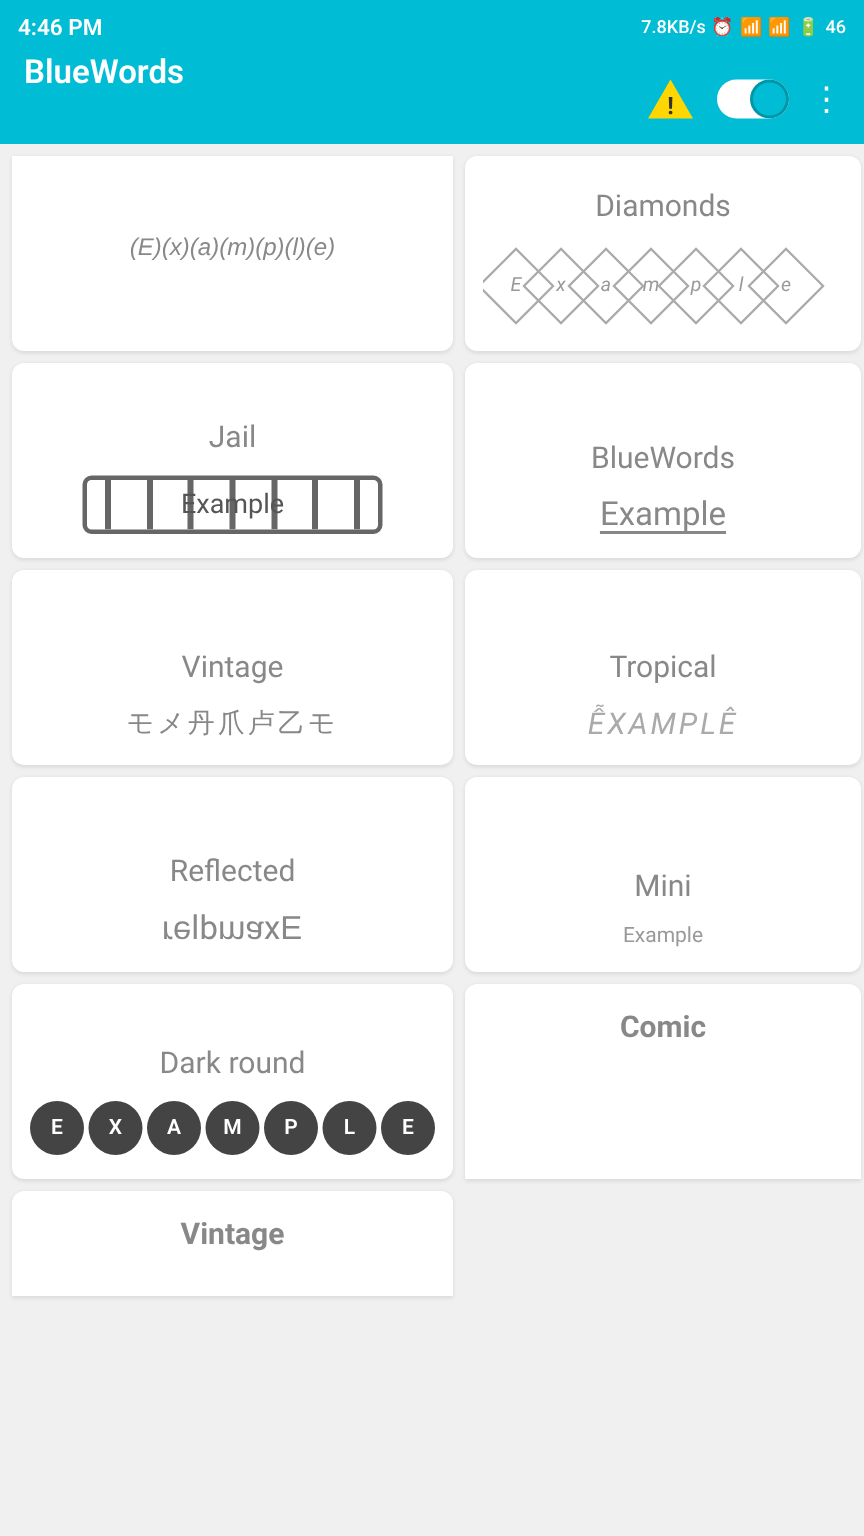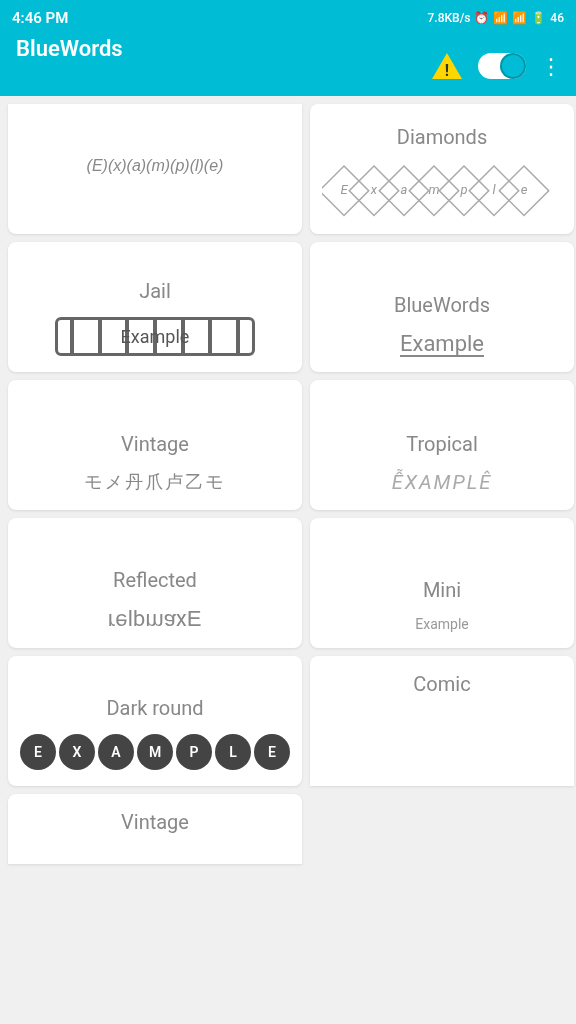--- a/index.html
+++ b/index.html
@@ -247,21 +247,21 @@
       align-items: center;
       gap: 8px;
       min-height: 70px;
       justify-content: flex-start;
       box-shadow: 0 1px 3px rgba(0,0,0,0.1);
     }
 
     .card-title-cut {
       font-size: 20px;
       color: #888;
-      font-weight: 400;
+      font-weight: 700;
     }
   </style>
 </head>
 <body>
 
 <div class="status-bar">
   <span class="status-bar-left">4:46 PM</span>
   <div class="status-bar-right">
     <span>7.8KB/s</span>
     <span>⏰</span>

